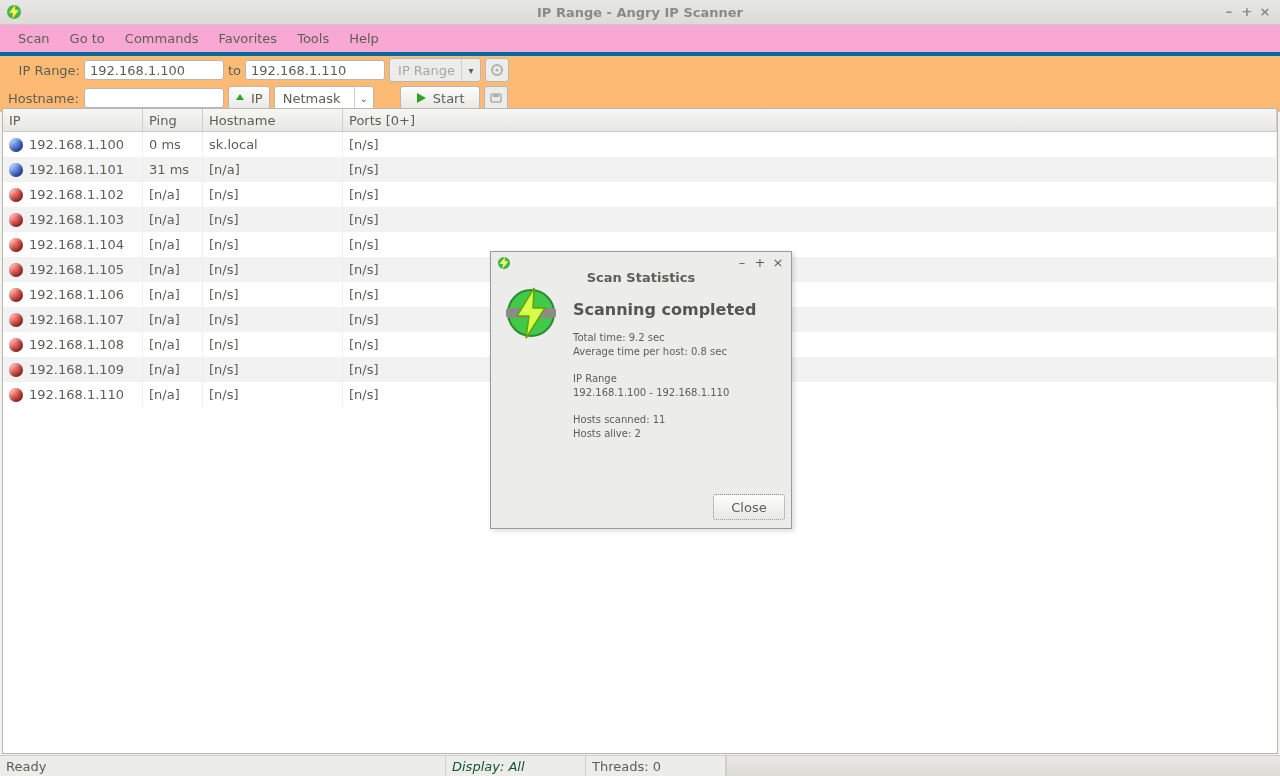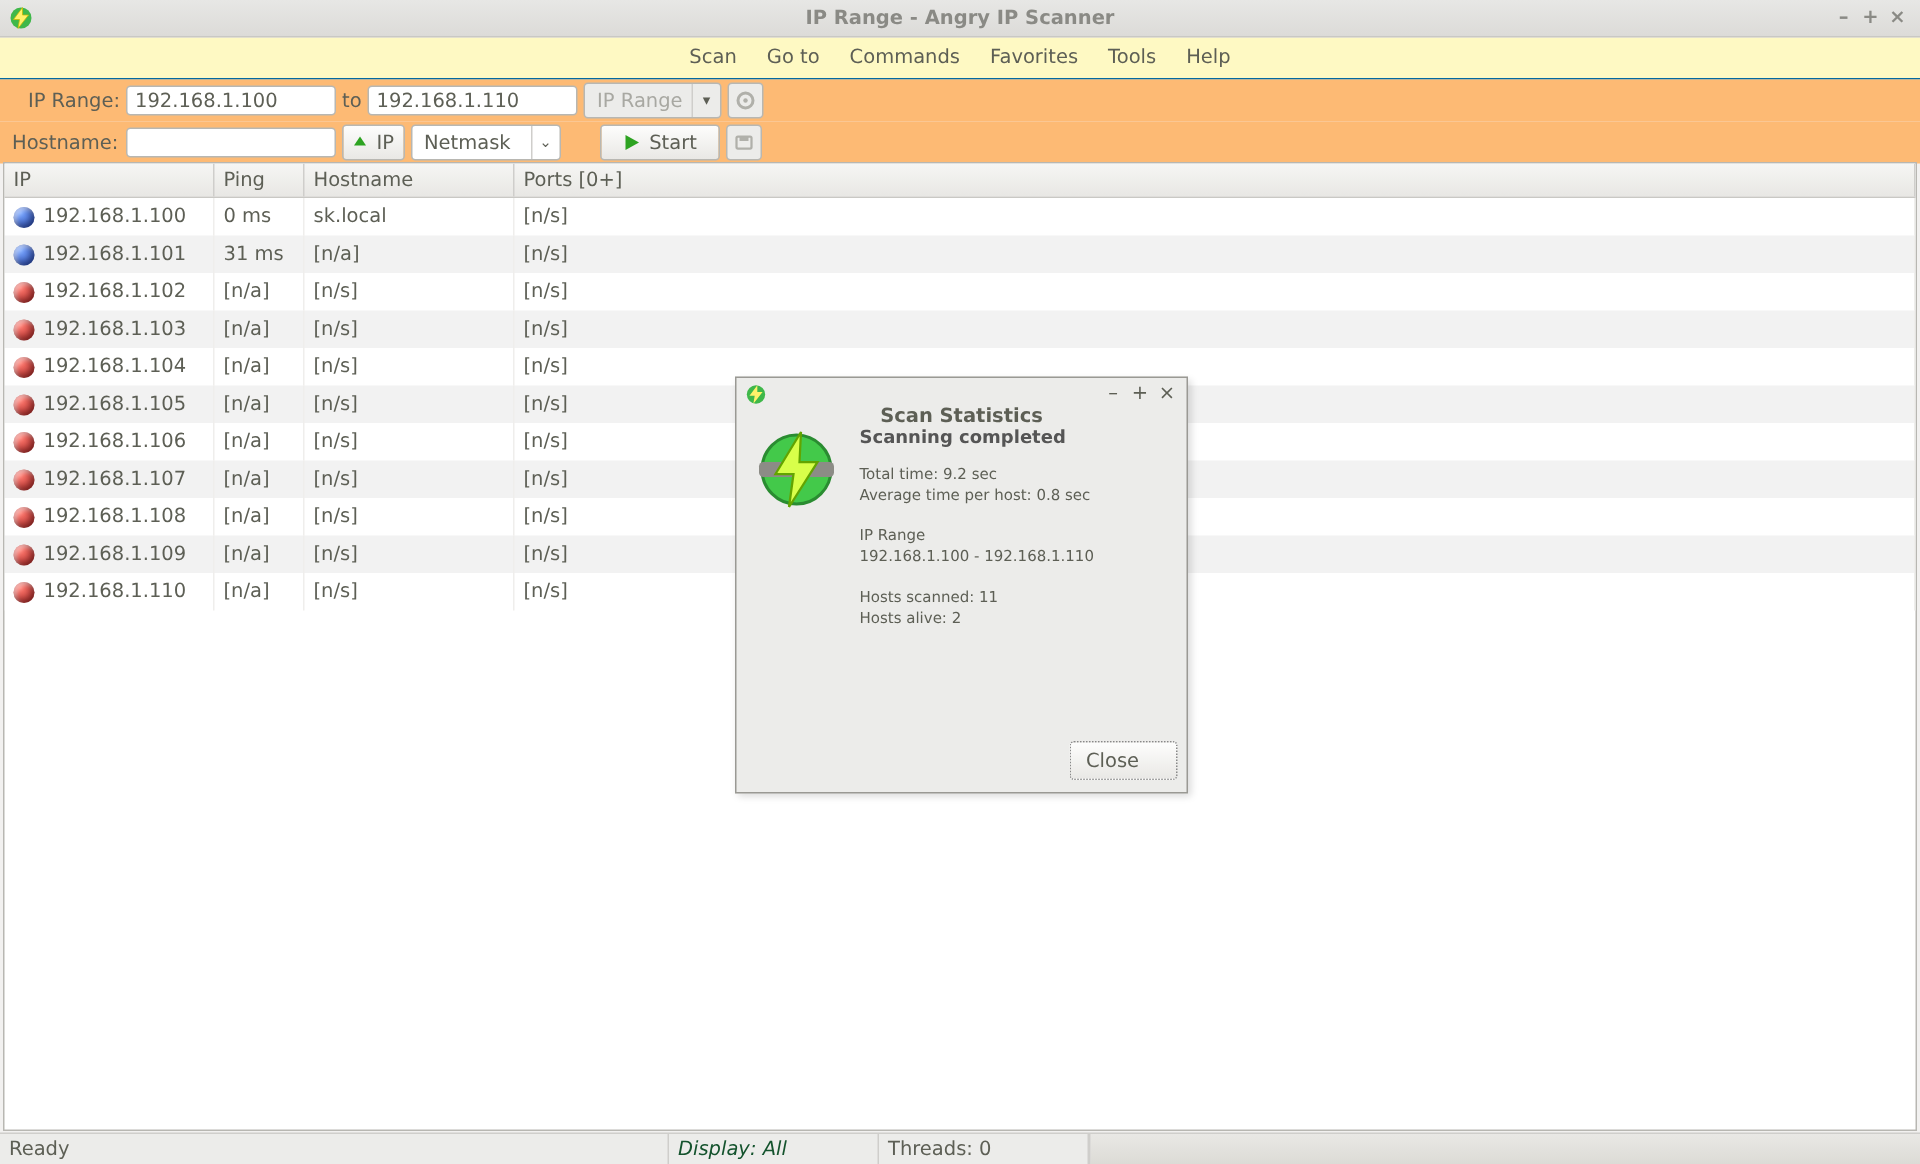--- a/index.html
+++ b/index.html
@@ -29,23 +29,22 @@
   .titlebar .title-text { position:absolute; left:0; right:0; text-align:center; }
   .titlebar .win-btns { position:absolute; right:6px; top:4px; display:flex; gap:0; color:#8a8a85;}
   .titlebar .win-btns span{ width:18px; text-align:center; cursor:default;}
   
   .menubar {
     height: 27px;
     display: flex;
     align-items: center;
     padding: 0 8px;
     gap: 0;
-    background: #fef9c3;
-    border-bottom: 1px solid #0369a1;
-    justify-content: center;
+    background: #f9a8d4;
+    border-bottom: 4px solid #0369a1;
   }
   .menubar .menu-item { padding: 4px 10px; cursor: default; }
   
   .toolbar-row {
     height: 28px;
     display: flex;
     align-items: center;
     padding: 0 8px;
     gap: 4px;
     background: #fdba74;
@@ -178,26 +177,26 @@
     position:relative; padding:0 6px;
     color:#5d5f55; font-weight:bold;
   }
   .dlg-title .t{position:absolute;left:0;right:0;text-align:center;font-weight:bold;margin-top:28px;}
   .dlg-title .wb{position:absolute;right:4px;top:3px;display:flex;gap:0;}
   .dlg-title .wb span{width:18px;text-align:center;font-weight:normal;}
   .dlg-body{
     flex:1; display:flex; padding:10px 10px 0 10px; gap:12px;
   }
   .dlg-icon{width:60px; display:flex;justify-content:center;}
-  .dlg-text h3{margin:0 0 12px 0; font-size:12px; color:#555;}
+  .dlg-text h3{margin:16px 0 12px 0; font-size:16px; color:#555;}
   .dlg-text p{margin:0; line-height:1.4; font-size:10px;}
   .dlg-footer{
     height:34px; display:flex; justify-content:flex-end; padding: 0 6px 0 0;
   }
-  .dlg-footer .btn{height:26px; min-width:72px; border:1px dotted #888;}
+  .dlg-footer .btn{height:26px; min-width:72px; justify-content:center; border:1px dotted #888;}
   
   svg{display:block;}
 </style>
 </head>
 <body>
 
 <div class="titlebar">
   <span class="left-icon">
     <svg width="16" height="16" viewBox="0 0 16 16">
       <circle cx="8" cy="8" r="7" fill="#3fb84a"></circle>

